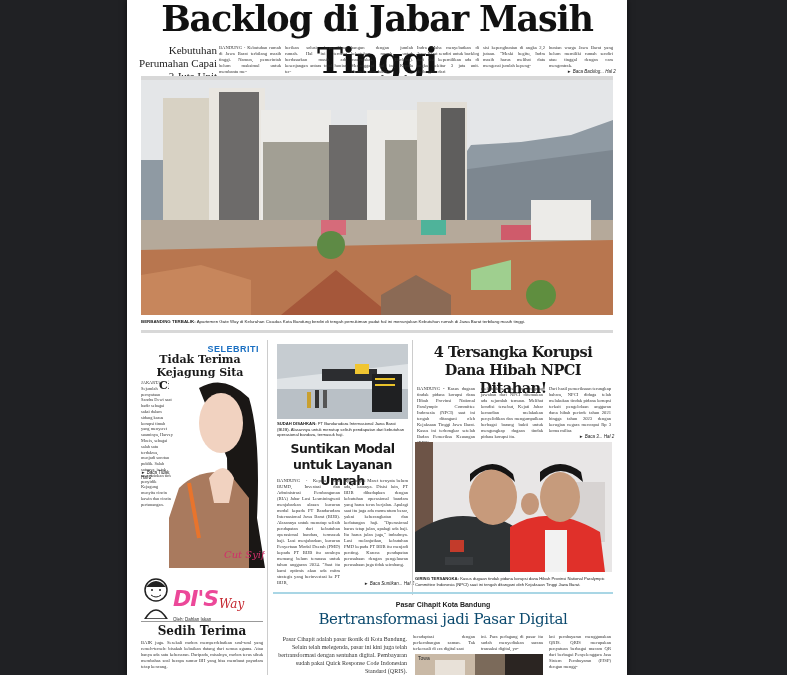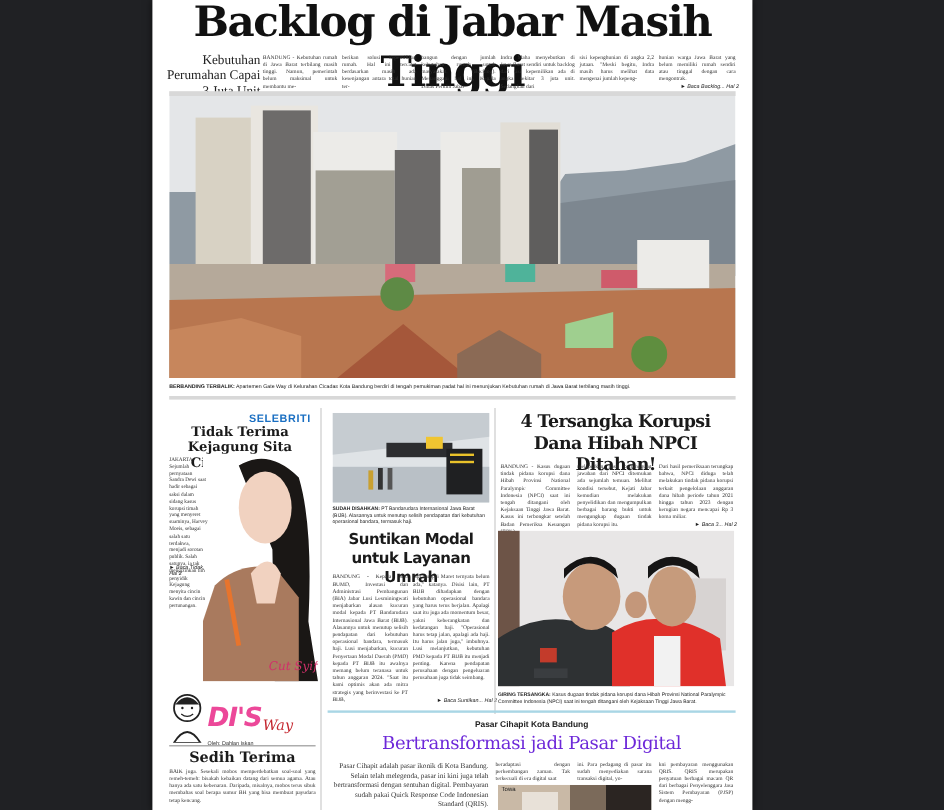--- a/index.html
+++ b/index.html
@@ -147,21 +147,21 @@
       <ellipse cx="115" cy="62" rx="9" ry="11" fill="#c4977a"></ellipse>
       <rect x="35" y="98" width="14" height="12" fill="#c33b2b"></rect>
       <rect x="30" y="115" width="28" height="8" fill="#3a3d40"></rect>
     </svg>
   </div>
   <div class="abs caption" style="left:288px;top:576px;width:197px;font-size:4.2px;line-height:5.6px;"><b>GIRING TERSANGKA:</b> <span>Kasus dugaan tindak pidana korupsi dana Hibah Provinsi National Paralympic Committee Indonesia (NPCI) saat ini tengah ditangani oleh Kejaksaan Tinggi Jawa Barat.</span></div>
 
   <div class="abs" style="left:146px;top:592px;width:340px;height:2px;background:#a9d6e5;"></div>
 
   <div class="abs" style="left:146px;top:601px;width:340px;text-align:center;font-family:'Liberation Sans',sans-serif;font-weight:bold;font-size:7px;color:#222;">Pasar Cihapit Kota Bandung</div>
-  <div class="abs" style="left:146px;top:610px;width:340px;text-align:center;font-family:'DejaVu Serif',serif;font-size:15px;color:#6d28d9;letter-spacing:-.3px;">Bertransformasi jadi Pasar Digital</div>
+  <div class="abs" style="left:146px;top:610px;width:340px;text-align:center;font-family:'DejaVu Serif',serif;font-size:15px;color:#0c4a6e;letter-spacing:-.3px;">Bertransformasi jadi Pasar Digital</div>
   <div class="abs" style="left:150px;top:635px;width:130px;font-family:'Liberation Serif',serif;font-size:6px;line-height:8px;color:#333;text-align:right;">Pasar Cihapit adalah pasar ikonik di Kota Bandung. Selain telah melegenda, pasar ini kini juga telah bertransformasi dengan sentuhan digital. Pembayaran sudah pakai Quick Response Code Indonesian Standard (QRIS).</div>
   <div class="abs col" style="left:286px;top:634px;width:62px;">beradaptasi dengan perkembangan zaman. Tak terkecuali di era digital saat</div>
   <div class="abs col" style="left:354px;top:634px;width:62px;">ini. Para pedagang di pasar itu sudah menyediakan sarana transaksi digital, yo-</div>
   <div class="abs col" style="left:422px;top:634px;width:62px;">kni pembayaran menggunakan QRIS. QRIS merupakan penyatuan berbagai macam QR dari berbagai Penyelenggara Jasa Sistem Pembayaran (PJSP) dengan mengg-</div>
   <div class="abs photo" style="left:288px;top:654px;width:128px;height:21px;">
     <svg width="128" height="21" viewBox="0 0 128 21">
         <rect width="128" height="21" fill="#7b6a5a"></rect>
         <rect x="0" y="0" width="60" height="21" fill="#c9b9a6"></rect>
         <rect x="20" y="6" width="30" height="15" fill="#e8e1d8"></rect>
         <rect x="90" y="0" width="38" height="21" fill="#2b2522"></rect>

